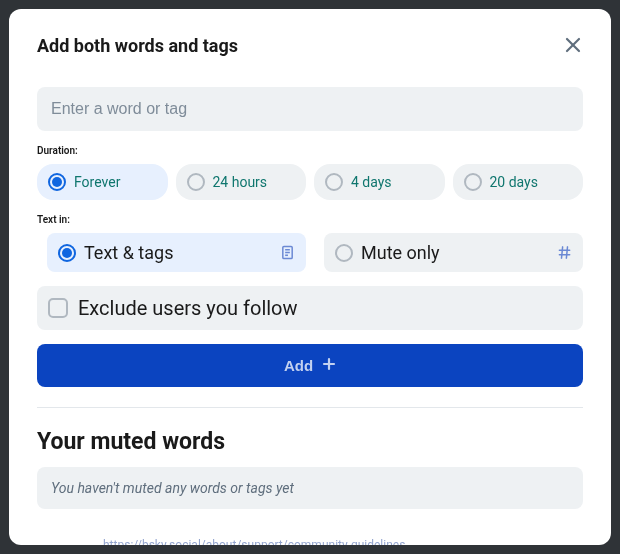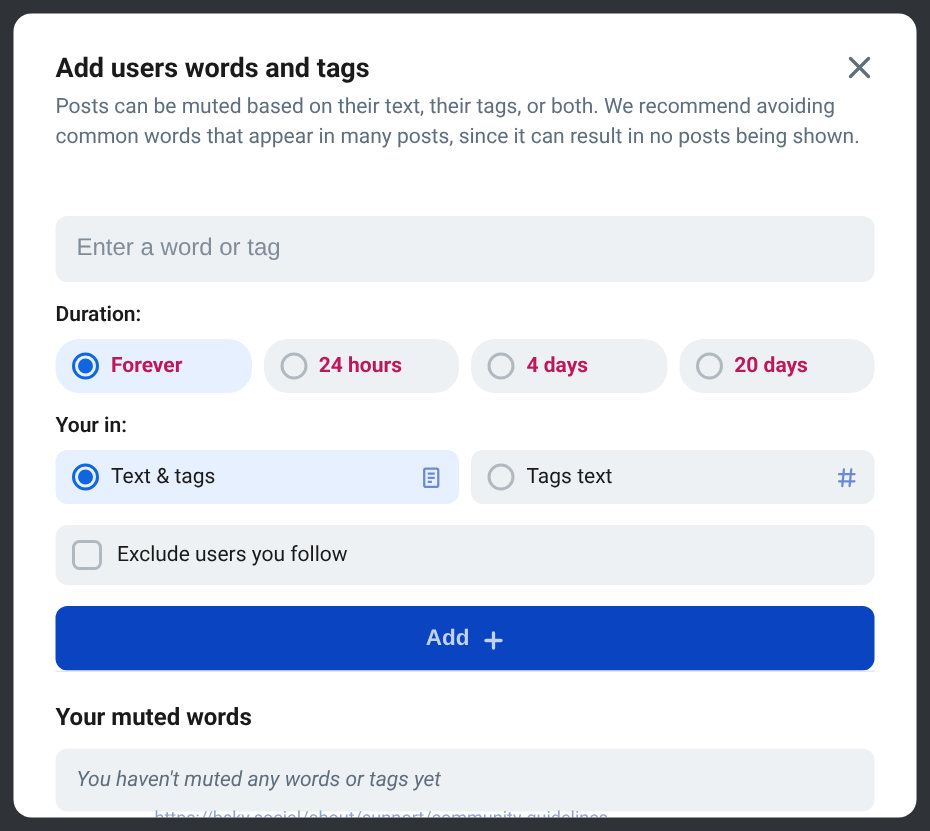--- a/index.html
+++ b/index.html
@@ -51,43 +51,42 @@
       border: none;
       border-radius: 8px;
       padding: 13px 14px;
       font-size: 16px;
       color: #333;
       margin-bottom: 14px;
       margin-top: 25px;
     }
     .input-field::placeholder { color: #7f8c99; }
     .section-label {
-      font-size: 14px;
+      font-size: 10px;
       font-weight: 600;
       color: #1a1a1a;
       margin-bottom: 8px;
     }
     .radio-row {
       display: flex;
       gap: 8px;
       margin-bottom: 14px;
     }
     .radio-option {
       flex: 1;
       display: flex;
       align-items: center;
       gap: 8px;
       padding: 9px 11px;
       border-radius: 16px;
       background: #eef1f3;
       cursor: pointer;
       font-size: 14px;
-      color: #be185d;
+      color: #0f766e;
       position: relative;
-      font-weight: bold;
     }
     .radio-option.selected {
       background: #e7f0fe;
     }
     .radio-circle {
       width: 18px;
       height: 18px;
       border: 2px solid #b0b8c0;
       border-radius: 50%;
       display: flex;
@@ -108,44 +107,45 @@
     .mute-row { display: flex; gap: 8px; margin-bottom: 14px; }
     .mute-option {
       flex: 1;
       display: flex;
       align-items: center;
       gap: 8px;
       padding: 9px 11px;
       border-radius: 8px;
       background: #eef1f3;
       cursor: pointer;
-      font-size: 14px;
+      font-size: 18px;
       color: #1a1a1a;
       position: relative;
+      margin-left: 10px;
     }
     .mute-option.selected { background: #e7f0fe; }
     .mute-option.selected .radio-circle { border-color: #1066e0; }
     .mute-option.selected .radio-circle::after {
       content: ""; width: 10px; height: 10px; background: #1066e0; border-radius: 50%;
     }
     .mute-icon {
       margin-left: auto;
       color: #6b89d4;
       display: flex;
       align-items: center;
     }
     .checkbox-option {
       display: flex;
       align-items: center;
       gap: 10px;
       padding: 10px 11px;
       border-radius: 8px;
       background: #eef1f3;
       cursor: pointer;
-      font-size: 14px;
+      font-size: 20px;
       color: #1a1a1a;
       margin-bottom: 14px;
     }
     .checkbox-box {
       width: 20px;
       height: 20px;
       border: 2px solid #b0b8c0;
       border-radius: 5px;
       flex-shrink: 0;
     }
@@ -153,31 +153,32 @@
       width: 100%;
       background: #0b44c0;
       color: #c2d1f0;
       border: none;
       border-radius: 8px;
       padding: 13px;
       font-size: 15px;
       font-weight: 600;
       cursor: pointer;
       display: flex;
-      align-items: flex-end;
+      align-items: flex-start;
       justify-content: center;
       gap: 9px;
+      margin-bottom: 20px;
     }
     .divider {
       height: 1px;
       background: #e3e7eb;
       margin-bottom: 20px;
     }
     .subtitle {
-      font-size: 16px;
+      font-size: 23px;
       font-weight: 700;
       color: #1a1a1a;
       margin-bottom: 12px;
     }
     .empty-state {
       background: #eef1f3;
       border-radius: 8px;
       padding: 13px 14px;
       font-size: 14px;
       font-style: italic;
@@ -191,30 +192,29 @@
       color: #3a5aa7;
       opacity: 0.55;
       white-space: nowrap;
     }
   </style>
 </head>
 <body>
 
 <div class="modal">
   <div class="header">
-    <div class="title">Add users words and tags</div>
+    <div class="title">Add both words and tags</div>
     <div class="close-btn">
       <svg width="18" height="18" viewBox="0 0 18 18" fill="none" stroke="currentColor" stroke-width="2.2" stroke-linecap="round">
           <line x1="3" y1="3" x2="15" y2="15"></line>
           <line x1="15" y1="3" x2="3" y2="15"></line>
         </svg>
     </div>
   </div>
 
-  <div class="description">Posts can be muted based on their text, their tags, or both. We recommend avoiding common words that appear in many posts, since it can result in no posts being shown.</div>
 
   <input class="input-field" type="text" placeholder="Enter a word or tag" style="">
 
   <div class="section-label">Duration:</div>
   <div class="radio-row">
     <div class="radio-option selected">
       <span class="radio-circle"></span>
       <span>Forever</span>
     </div>
     <div class="radio-option">
@@ -224,37 +224,37 @@
     <div class="radio-option">
       <span class="radio-circle"></span>
       <span>4 days</span>
     </div>
     <div class="radio-option">
       <span class="radio-circle"></span>
       <span>20 days</span>
     </div>
   </div>
 
-  <div class="section-label">Your in:</div>
+  <div class="section-label">Text in:</div>
   <div class="mute-row">
     <div class="mute-option selected">
       <span class="radio-circle"></span>
       <span>Text &amp; tags</span>
       <span class="mute-icon">
         <svg width="15" height="15" viewBox="0 0 16 16" fill="none" stroke="currentColor" stroke-width="1.6">
             <rect x="3" y="1.5" width="10" height="13" rx="1.2"></rect>
             <line x1="5.5" y1="5" x2="10.5" y2="5"></line>
             <line x1="5.5" y1="8" x2="10.5" y2="8"></line>
             <line x1="5.5" y1="11" x2="8.5" y2="11"></line>
           </svg>
       </span>
     </div>
     <div class="mute-option">
       <span class="radio-circle"></span>
-      <span>Tags text</span>
+      <span>Mute only</span>
       <span class="mute-icon">
         <svg width="15" height="15" viewBox="0 0 16 16" fill="none" stroke="currentColor" stroke-width="1.6" stroke-linecap="round">
             <line x1="2.5" y1="5.5" x2="13.5" y2="5.5"></line>
             <line x1="2.5" y1="10.5" x2="13.5" y2="10.5"></line>
             <line x1="6" y1="2" x2="4.8" y2="14"></line>
             <line x1="11.2" y1="2" x2="10" y2="14"></line>
           </svg>
       </span>
     </div>
   </div>

